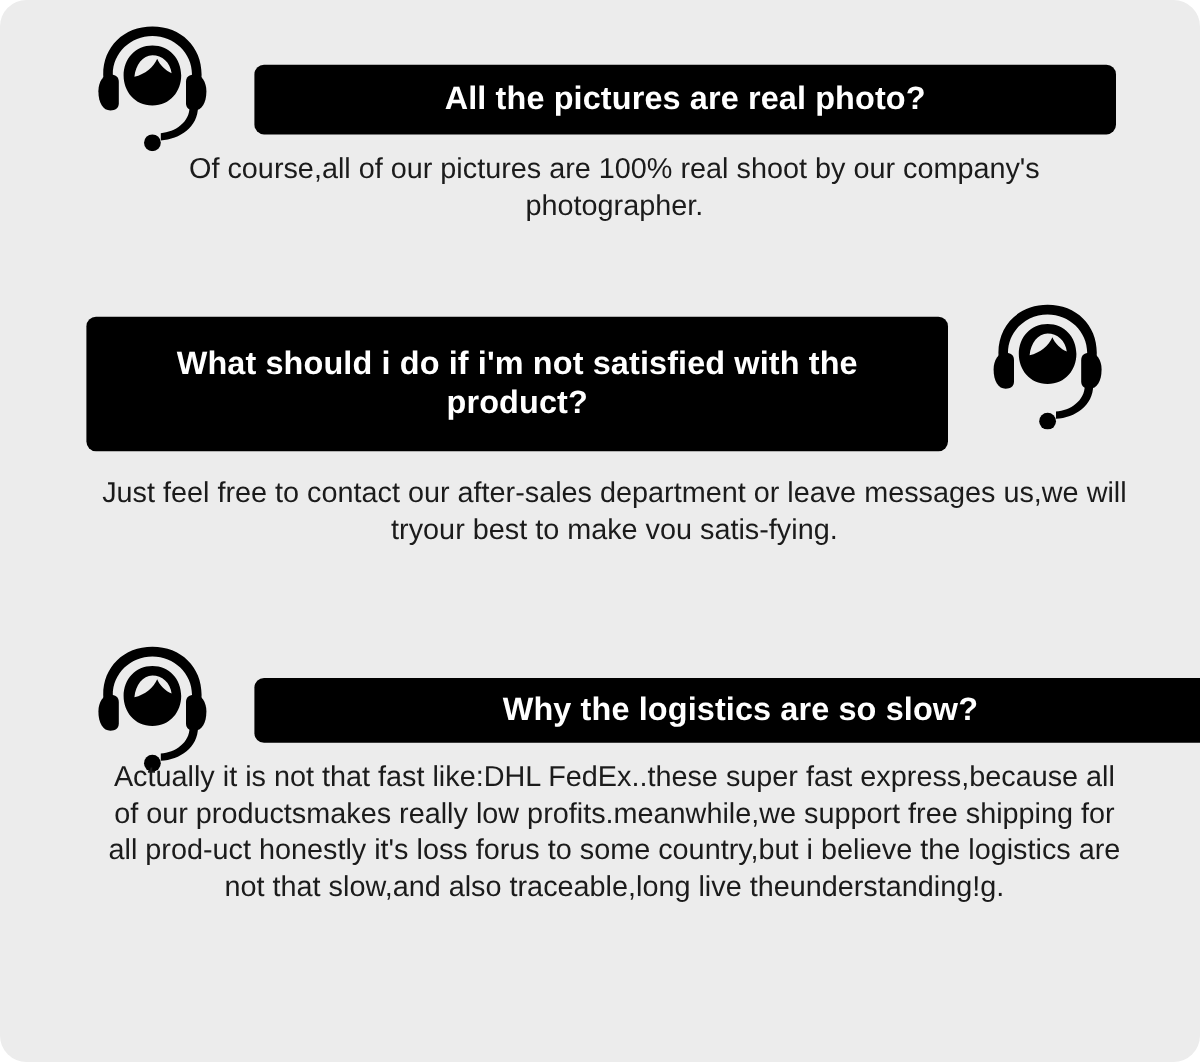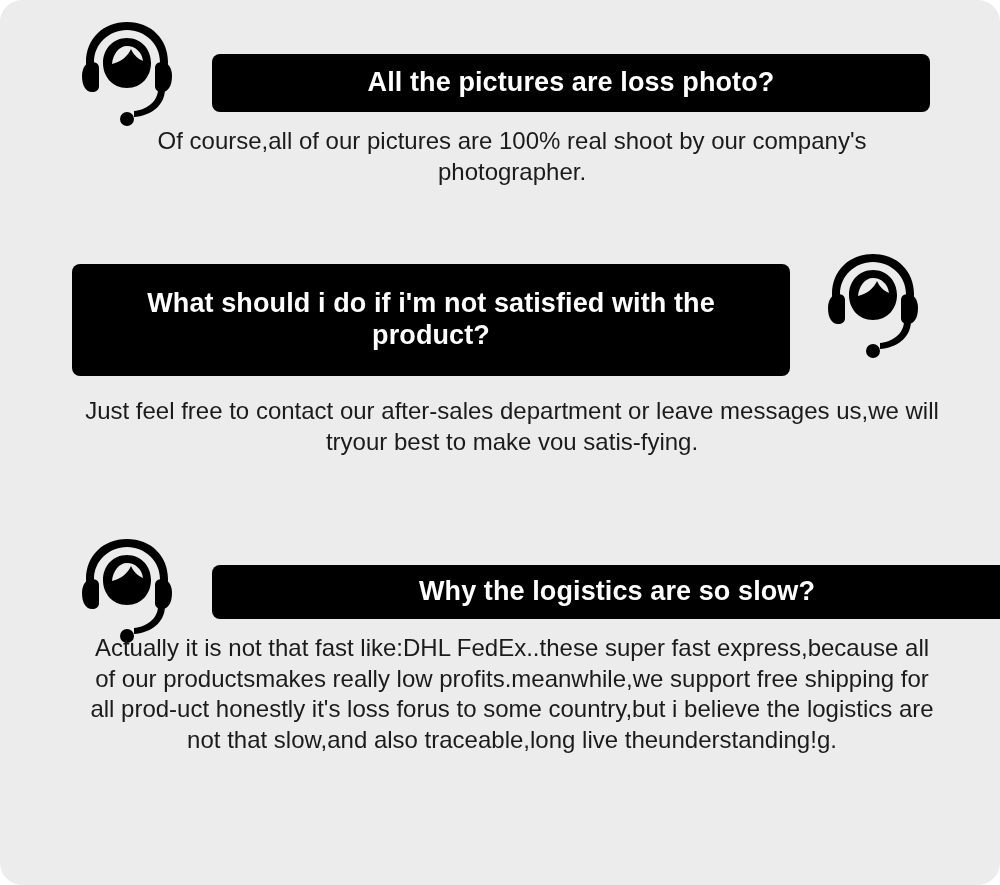--- a/index.html
+++ b/index.html
@@ -120,21 +120,21 @@
             <path d="M55 6 C31 6 14 23 14 46 C14 56 17 64 22 70 L22 46 C22 28 37 14 55 14 C73 14 88 28 88 46 L88 70 C93 64 96 56 96 46 C96 23 79 6 55 6 Z"></path>
             <path d="M20 46 C14 46 10 52 10 60 C10 70 14 76 20 76 C24 76 27 74 27 70 L27 52 C27 48 24 46 20 46 Z"></path>
             <path d="M90 46 C86 46 83 48 83 52 L83 70 C83 74 86 76 90 76 C96 76 100 70 100 60 C100 52 96 46 90 46 Z"></path>
             <path d="M86 73 C86 86 74 94 62 95 L62 101 C78 100 93 90 93 73 Z"></path>
             <circle cx="55" cy="103" r="7"></circle>
             <path d="M55 22 C41 22 31 33 31 47 C31 60 40 72 55 72 C70 72 79 60 79 47 C79 33 69 22 55 22 Z M55 30 C63 30 70 36 71 45 C66 43 61 38 59 33 C56 40 49 46 40 48 C41 38 47 30 55 30 Z"></path>
           </g>
         </svg>
       </div>
       <div class="qbar">
-        <span>All the pictures are loss photo?</span>
+        <span>All the pictures are real photo?</span>
       </div>
     </div>
     <div class="answer">Of course,all of our pictures are 100% real shoot by our company's photographer.</div>
   </div>
 
   <div class="faq" id="block2">
     <div class="faq-row">
       <div class="avatar right">
         <svg viewBox="0 0 110 110" width="110" height="110" aria-hidden="true">
           <g fill="#000000">

